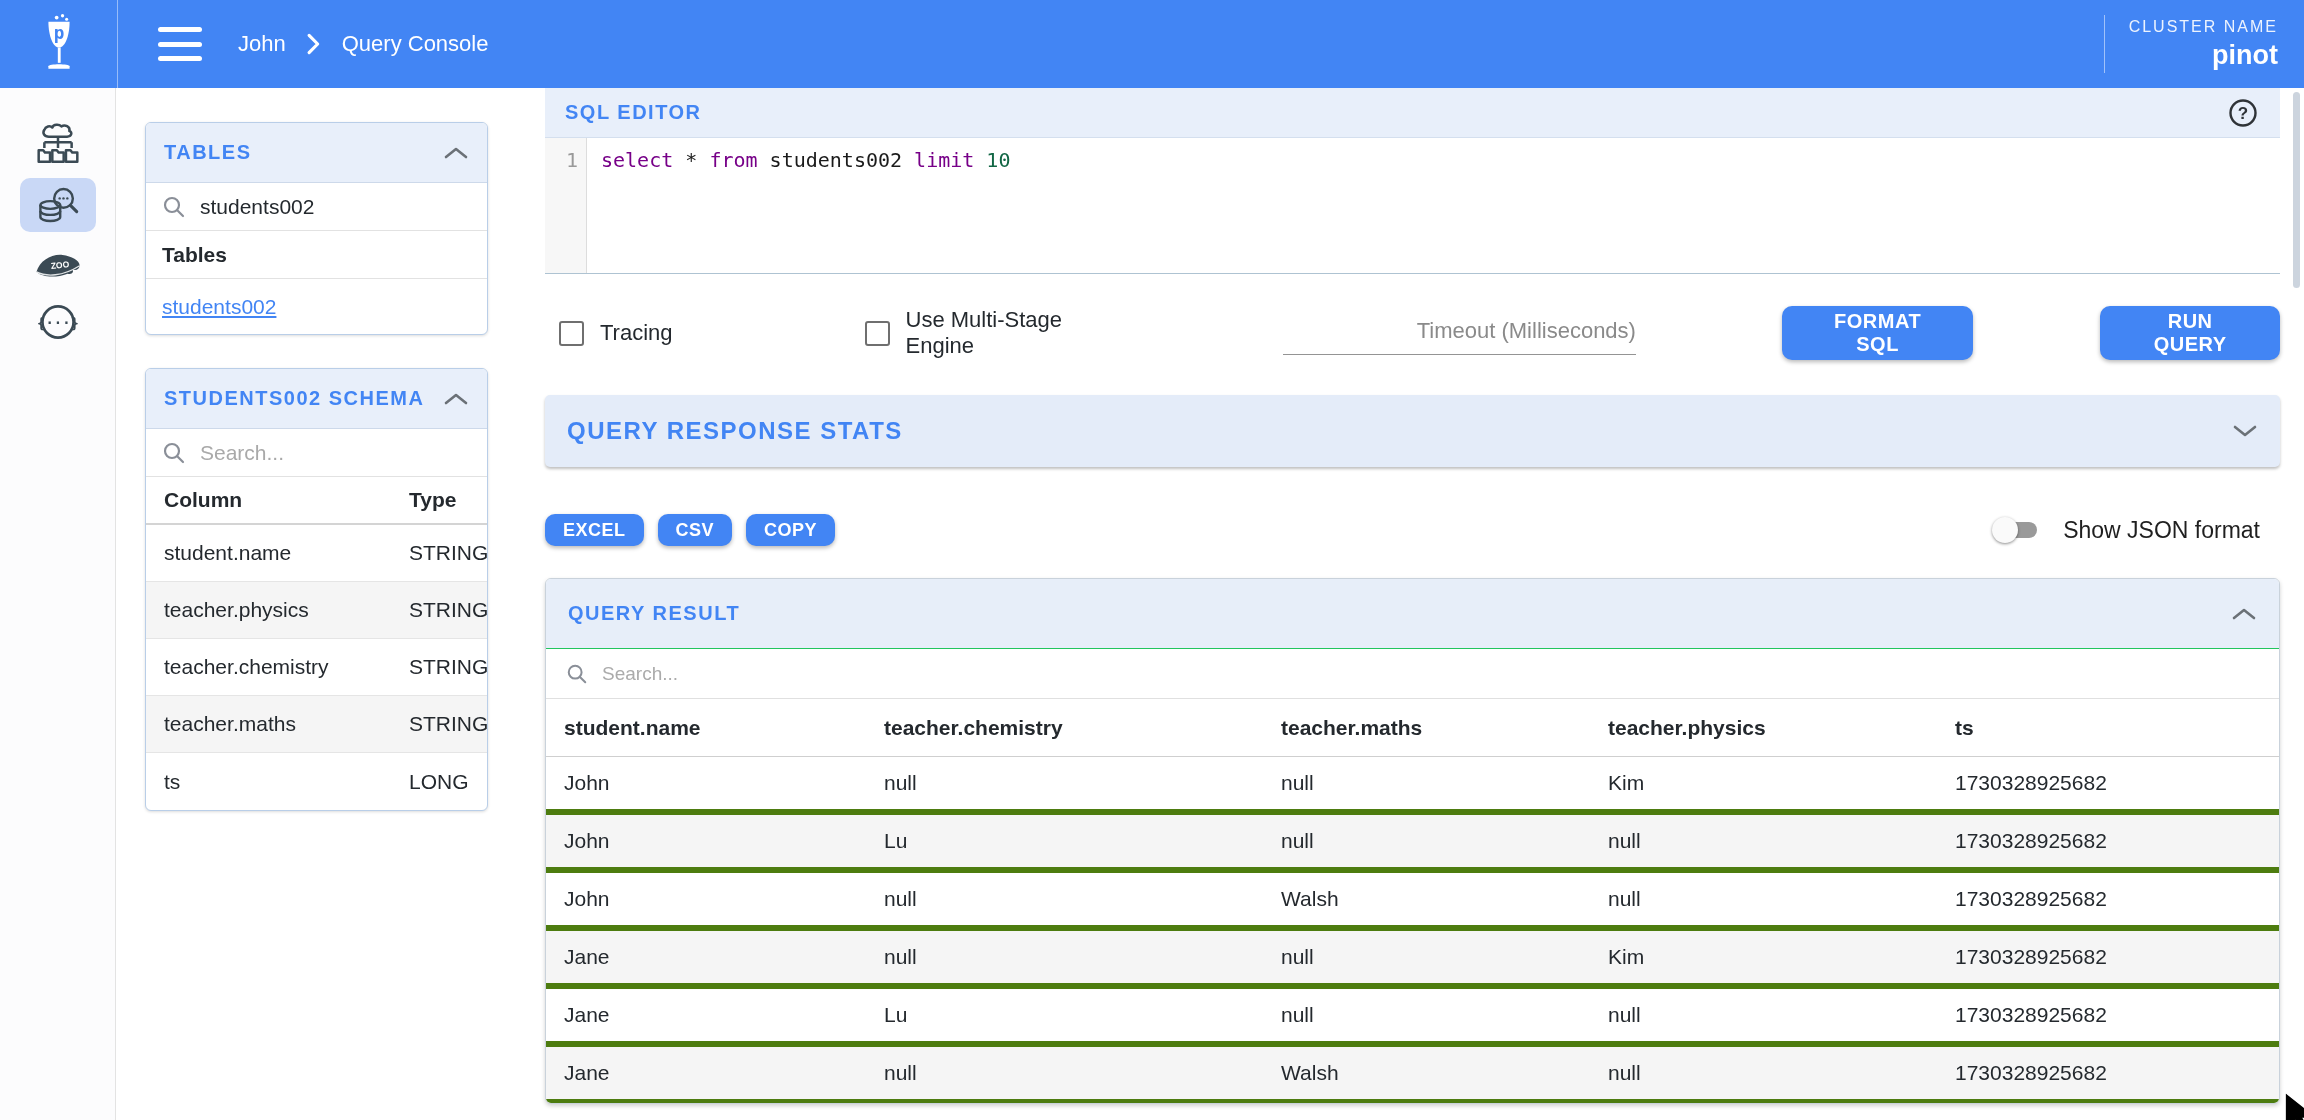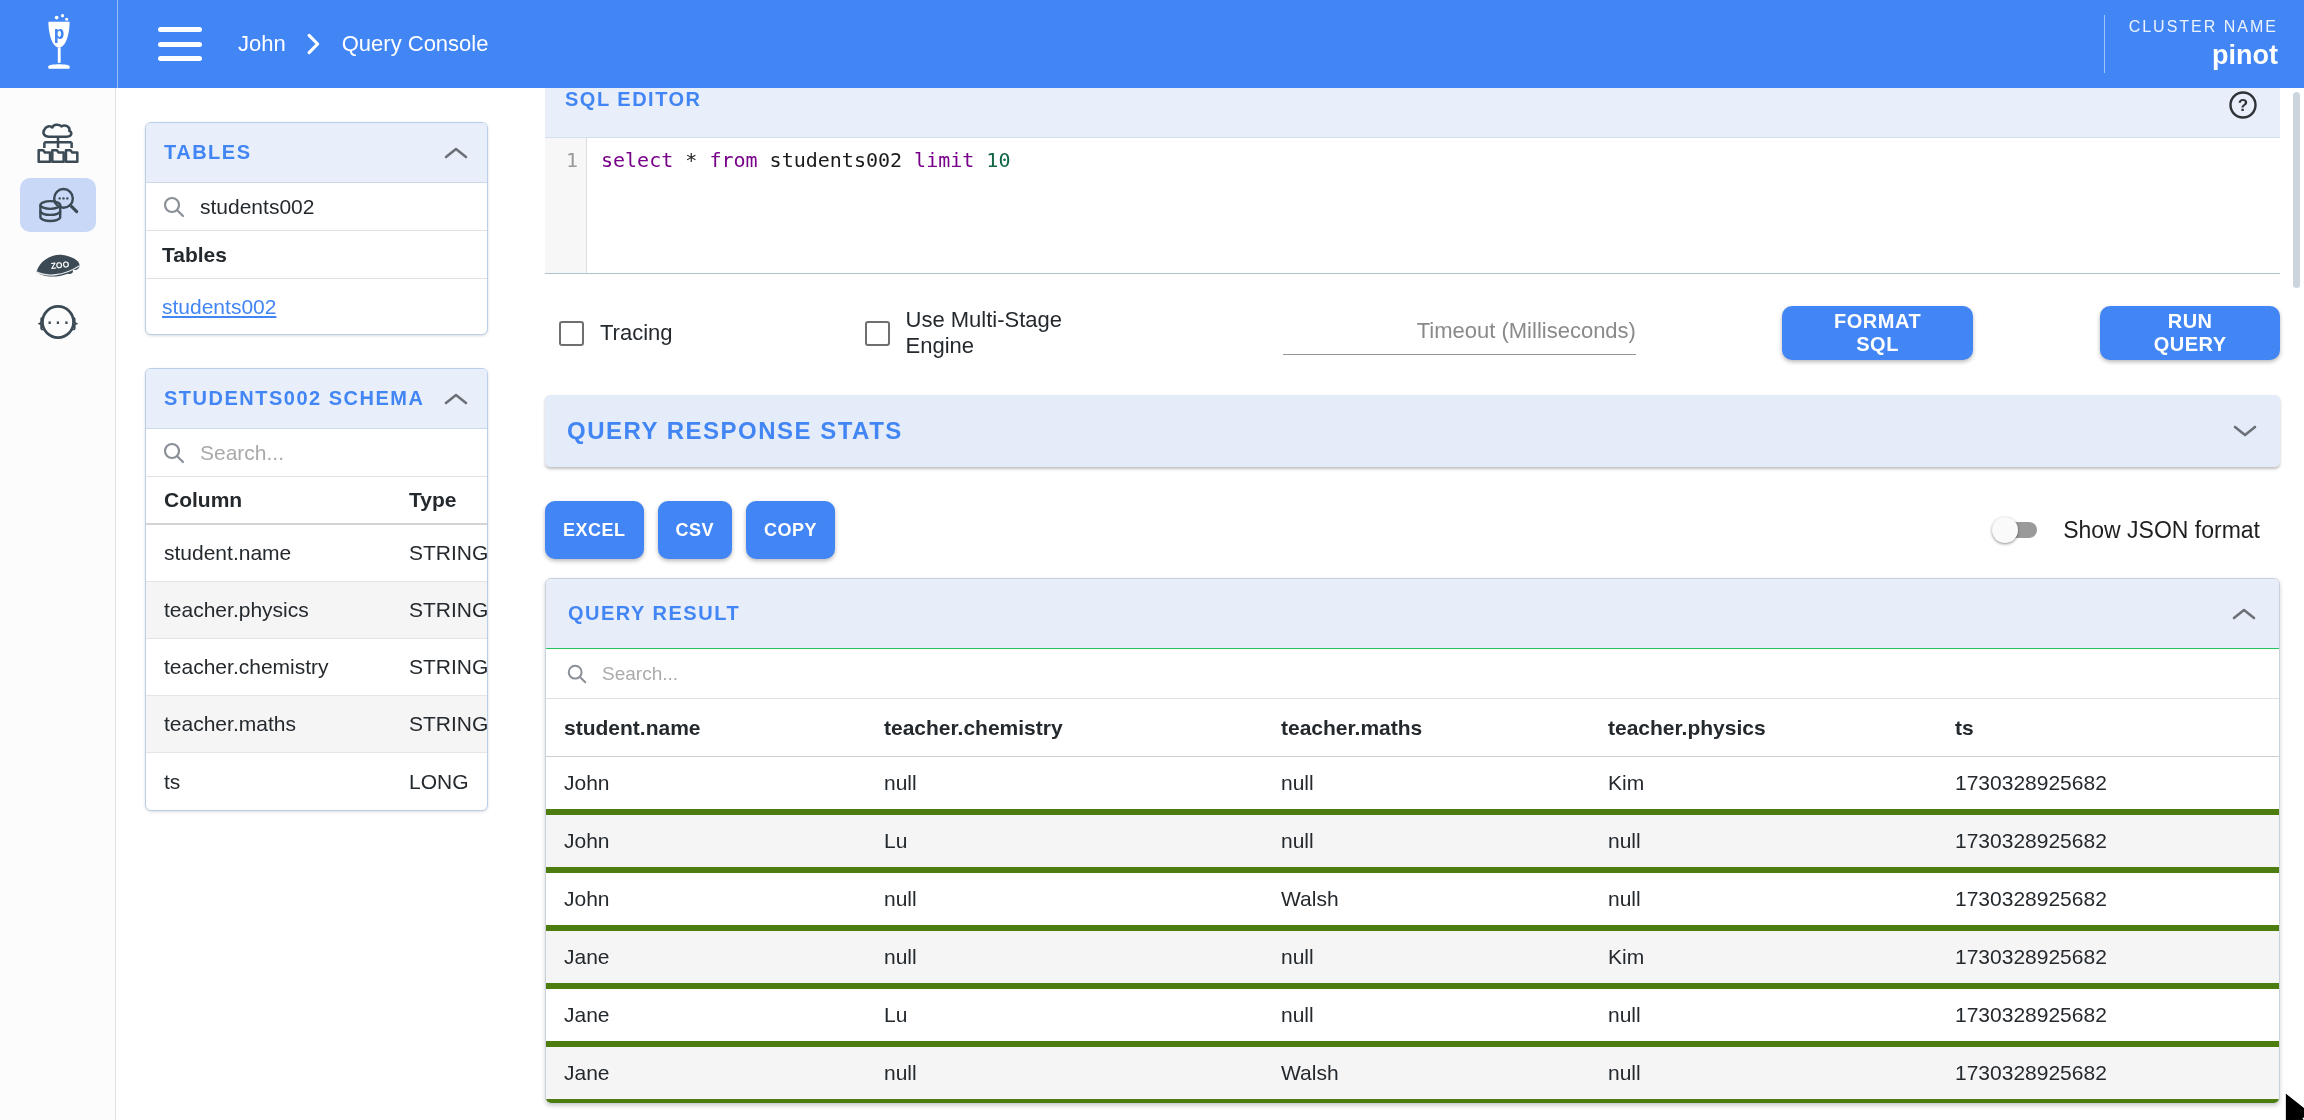--- a/index.html
+++ b/index.html
@@ -57,22 +57,22 @@
   .schema-head,.schema-row{display:grid;grid-template-columns:245px 1fr;align-items:center;
                            padding:0 0 0 18px;font-size:21px;}
   .schema-head{height:48px;font-weight:bold;border-bottom:2px solid #d4d4d4;}
   .schema-row{height:57px;border-bottom:1px solid #e5e5e5;cursor:pointer;}
   .schema-row:last-child{border-bottom:none;}
   .schema-row.alt{background:#f5f5f5;}
 
   
   .main-col{position:absolute;left:545px;top:88px;width:1735px;height:1032px;}
 
-  .sql-header{height:50px;background:#e8effa;display:flex;align-items:flex-start;
-              justify-content:space-between;padding:0 20px;border-bottom:1px solid #d4dfee;}
+  .sql-header{height:50px;background:#e8effa;display:flex;align-items:center;
+              justify-content:space-between;padding:13px 20px;border-bottom:1px solid #d4dfee;}
   .sql-title{color:#4285F4;font-weight:bold;font-size:20px;letter-spacing:1.5px;}
   .editor{display:flex;height:136px;border-bottom:1px solid #aec3d2;background:#fff;}
   .gutter{width:42px;background:#f7f7f7;border-right:1px solid #ddd;text-align:right;
           padding:10px 8px 0 0;color:#999;font-family:"DejaVu Sans Mono",monospace;font-size:20px;}
   .code-line{flex:1;padding:10px 0 0 14px;font-family:"DejaVu Sans Mono",monospace;
              font-size:20px;white-space:pre;cursor:text;}
   .tok-kw{color:#770088;}
   .tok-plain{color:#1b1b1b;}
   .tok-num{color:#116644;}
 
@@ -95,21 +95,21 @@
   .btn-format{margin-left:146px;}
   .btn-run{margin-left:127px;}
 
   .stats-bar{position:absolute;left:0;top:307px;width:100%;height:72px;background:#e4ecf9;
              border-radius:5px;display:flex;align-items:center;justify-content:space-between;
              padding:0 22px;box-shadow:0 2px 3px rgba(0,0,0,.25);cursor:pointer;}
   .stats-title{color:#4285F4;font-weight:bold;font-size:24px;letter-spacing:1.5px;}
 
   .export-row{position:absolute;left:0;top:420px;width:100%;height:44px;
               display:flex;align-items:center;}
-  .btn-export{height:58px;padding:0 18px;font-size:18px;margin-right:14px;}
+  .btn-export{height:32px;padding:0 18px;font-size:18px;margin-right:14px;}
   .toggle-group{margin-left:auto;display:flex;align-items:center;gap:26px;padding-right:20px;}
   .switch{position:relative;width:42px;height:16px;background:#9a9a9a;border-radius:8px;cursor:pointer;}
   .switch .knob{position:absolute;left:-3px;top:-5px;width:26px;height:26px;border-radius:50%;
                 background:#fafafa;box-shadow:0 1px 3px rgba(0,0,0,.45);}
   .toggle-label{font-size:23px;color:#1f1f1f;}
 
   .result-panel{position:absolute;left:0;top:490px;width:100%;height:526px;background:#fff;
                 border:1px solid #c9d2db;border-radius:6px;overflow:hidden;
                 box-shadow:0 2px 4px rgba(0,0,0,.18);}
   .result-panel .panel-header{height:70px;background:#e7eef9;border-bottom:1px solid #22c55e;padding:0 22px;}

